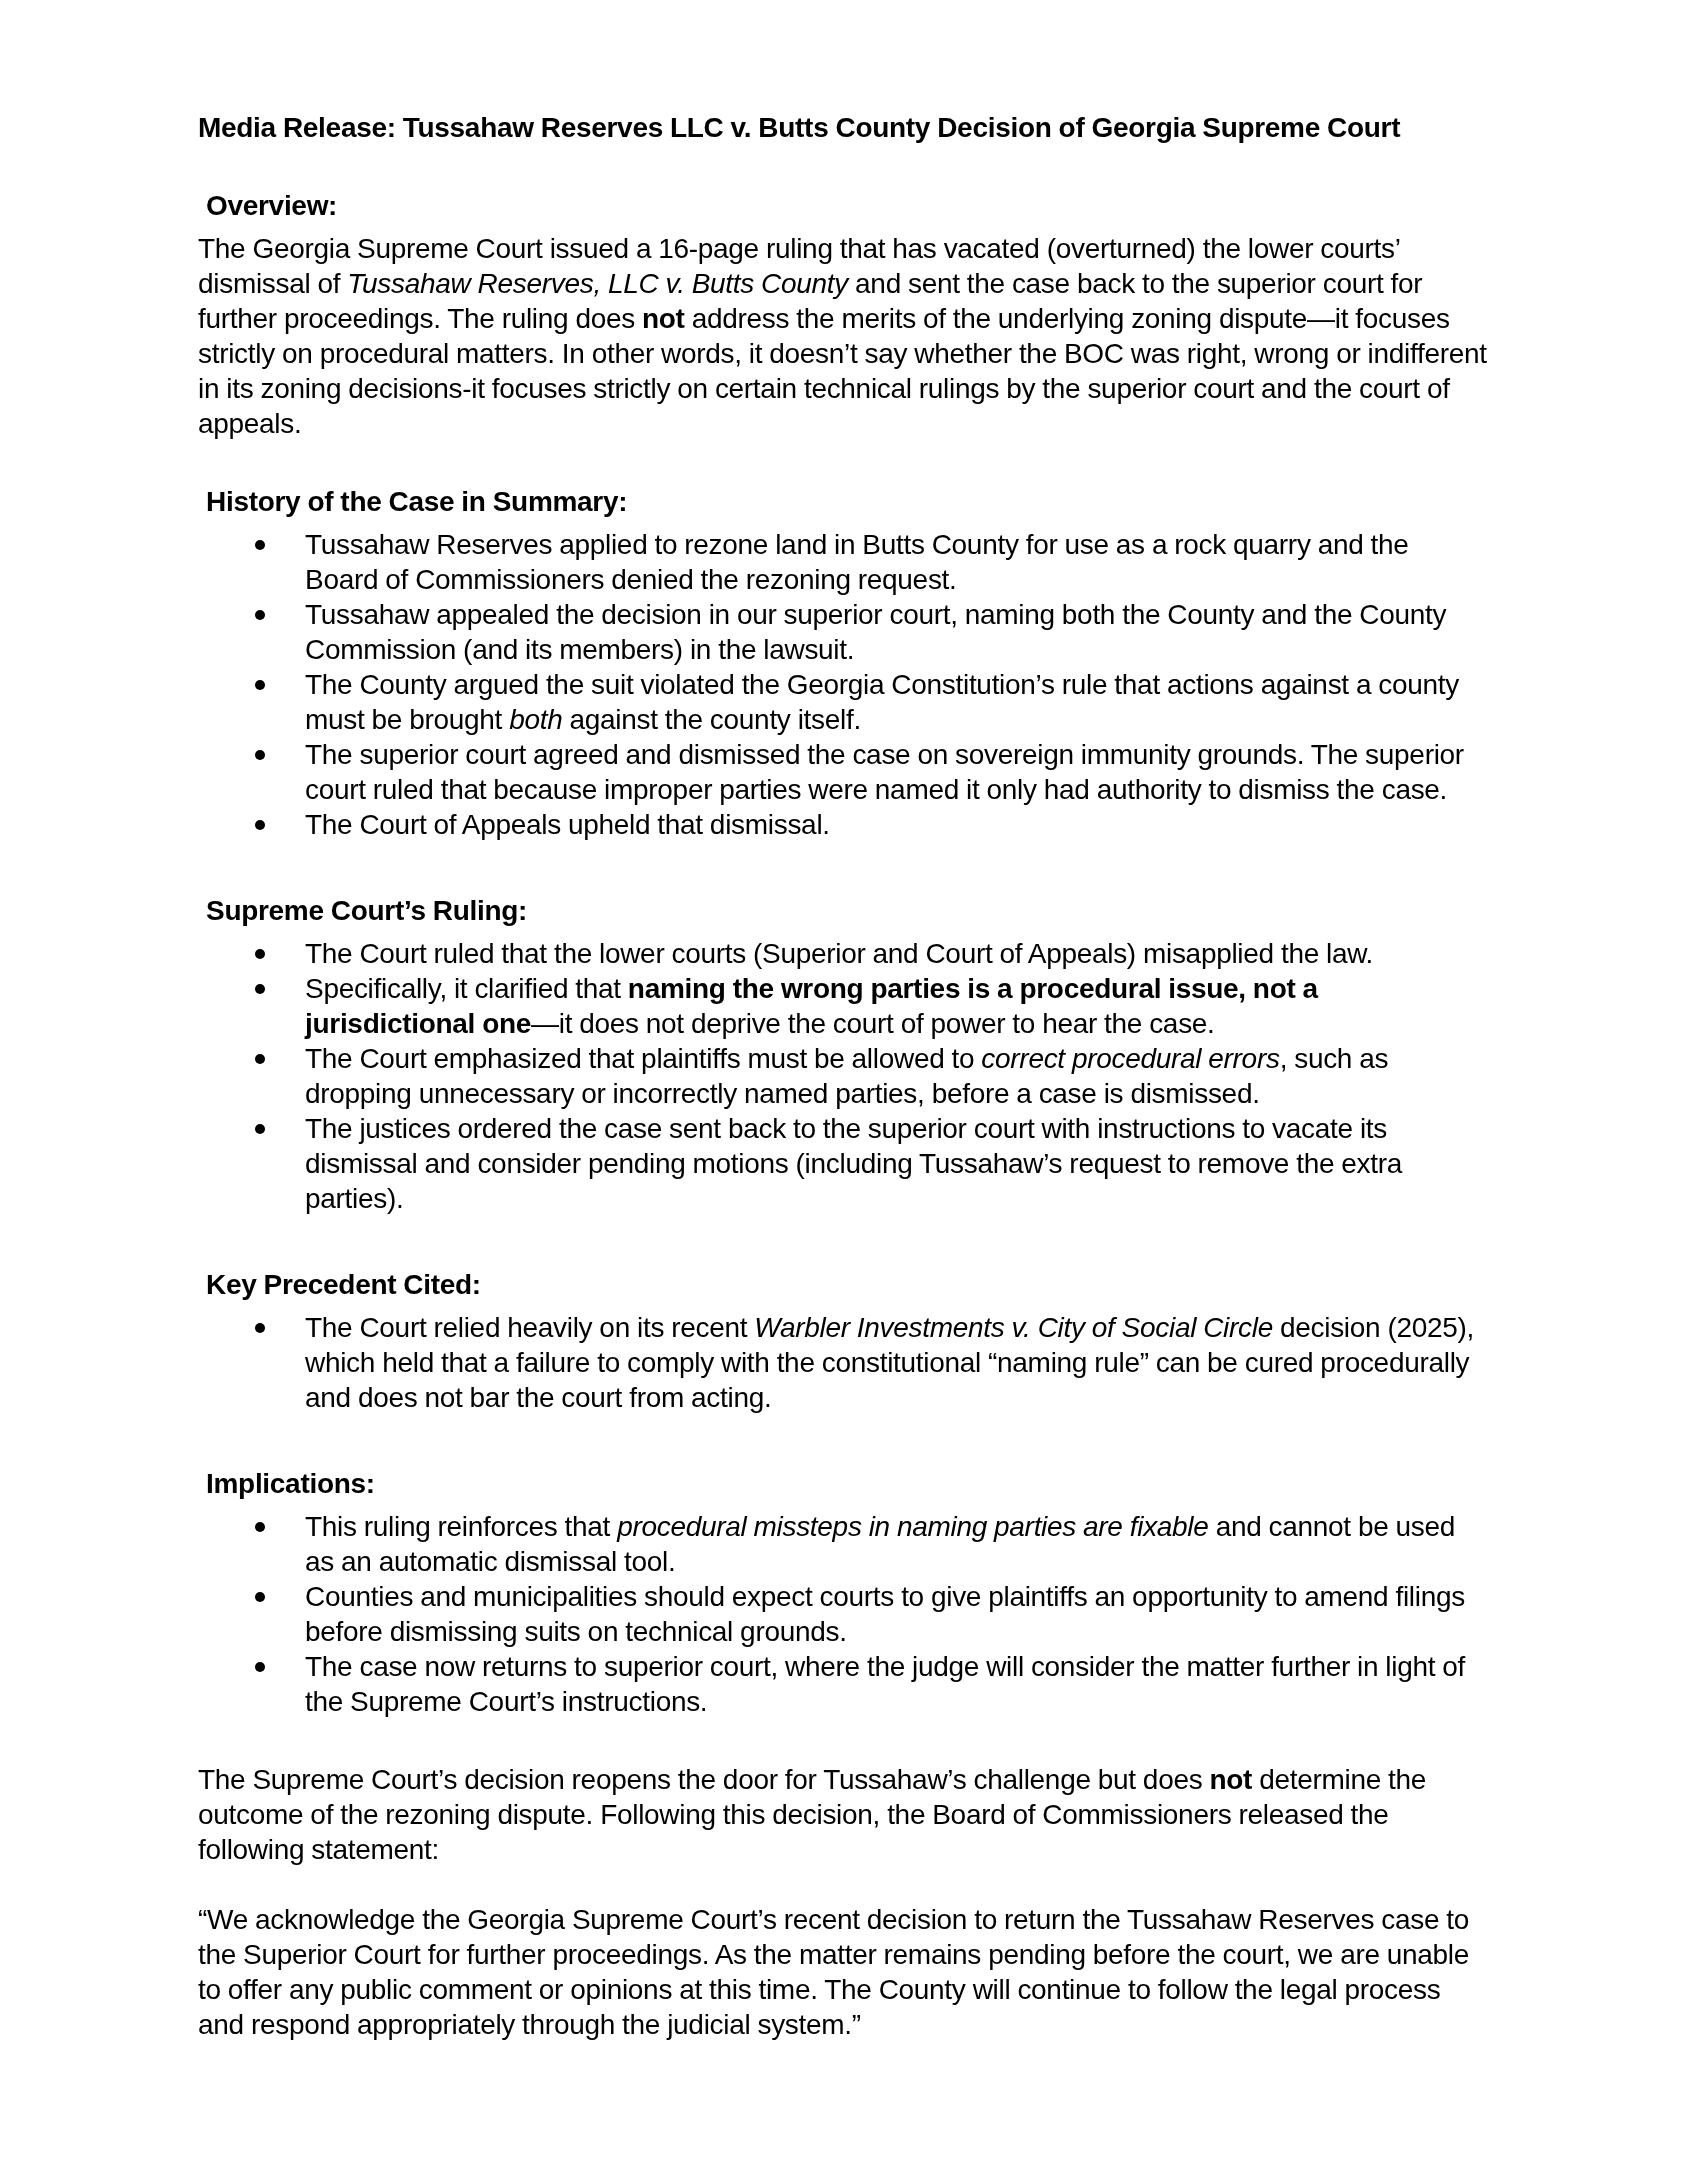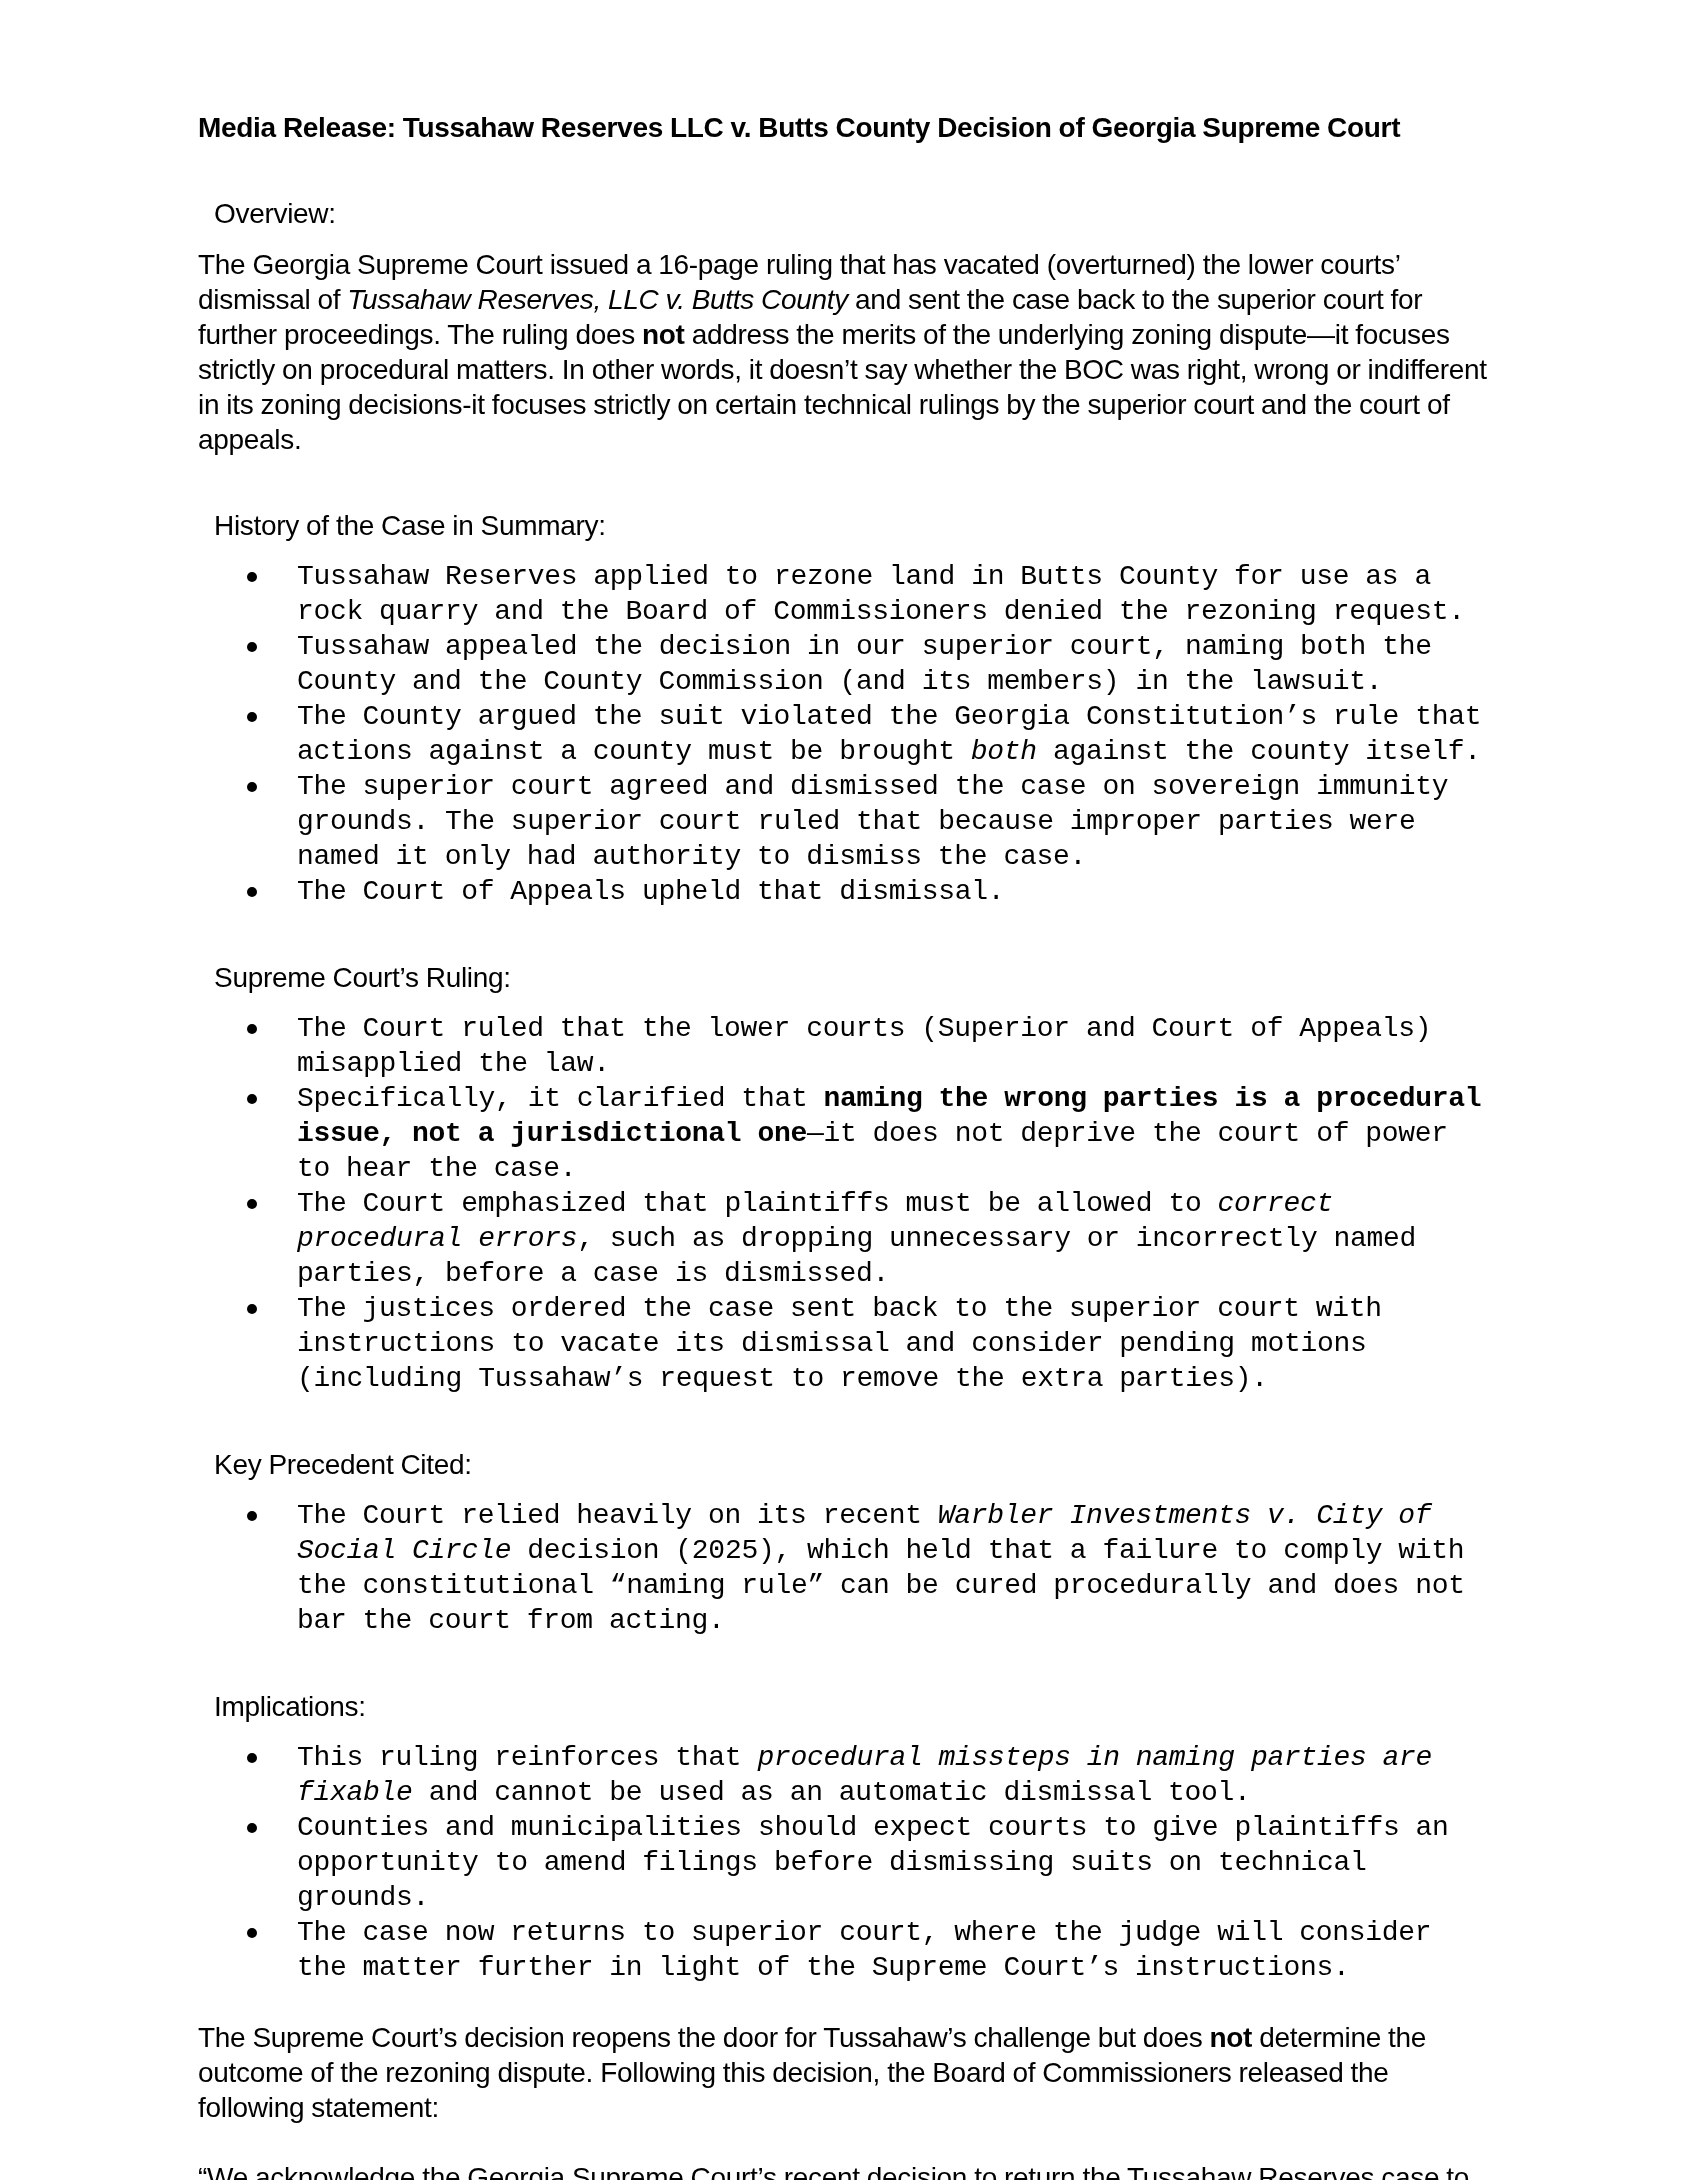--- a/index.html
+++ b/index.html
@@ -23,34 +23,33 @@
     font-size: 28px;
     line-height: 35px;
     letter-spacing: -0.3px;
     word-spacing: -0.4px;
   }
   .title {
     font-weight: bold;
     margin: 0;
   }
   .section-heading {
-    font-weight: normal;
-    margin: 16px;
+    font-weight: bold;
+    margin: 8px;
   }
   .para {
     margin: 0;
   }
   .gap {
     height: 35px;
   }
   ul.bullets {
     list-style: none;
-    margin: 0;
+    margin: 8px;
     padding: 0;
-    font-family: Liberation Mono, monospace;
   }
   ul.bullets li {
     position: relative;
     padding-left: 99px;
     margin: 0;
   }
   ul.bullets li .bullet-dot {
     position: absolute;
     left: 49px;
     top: 12.8px;

